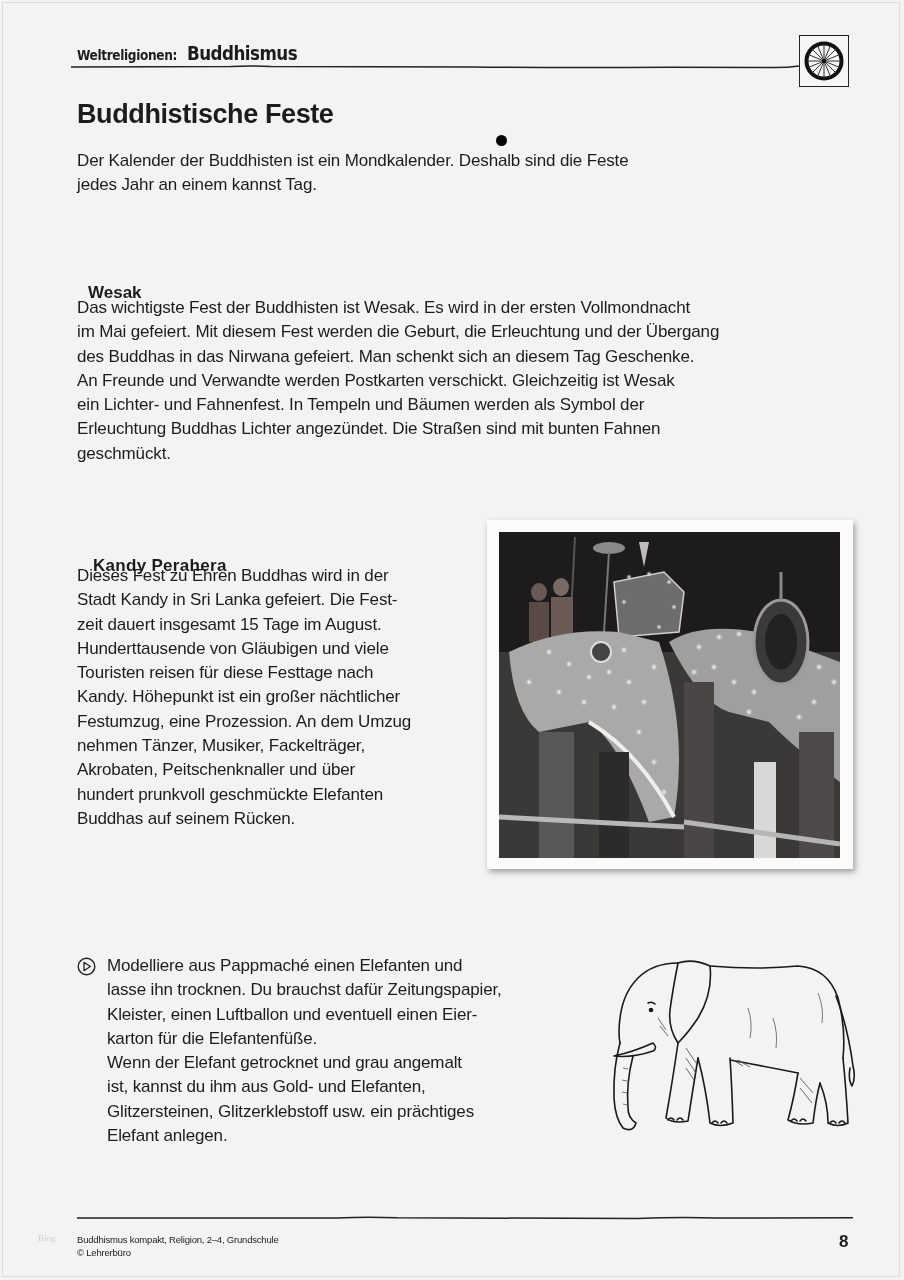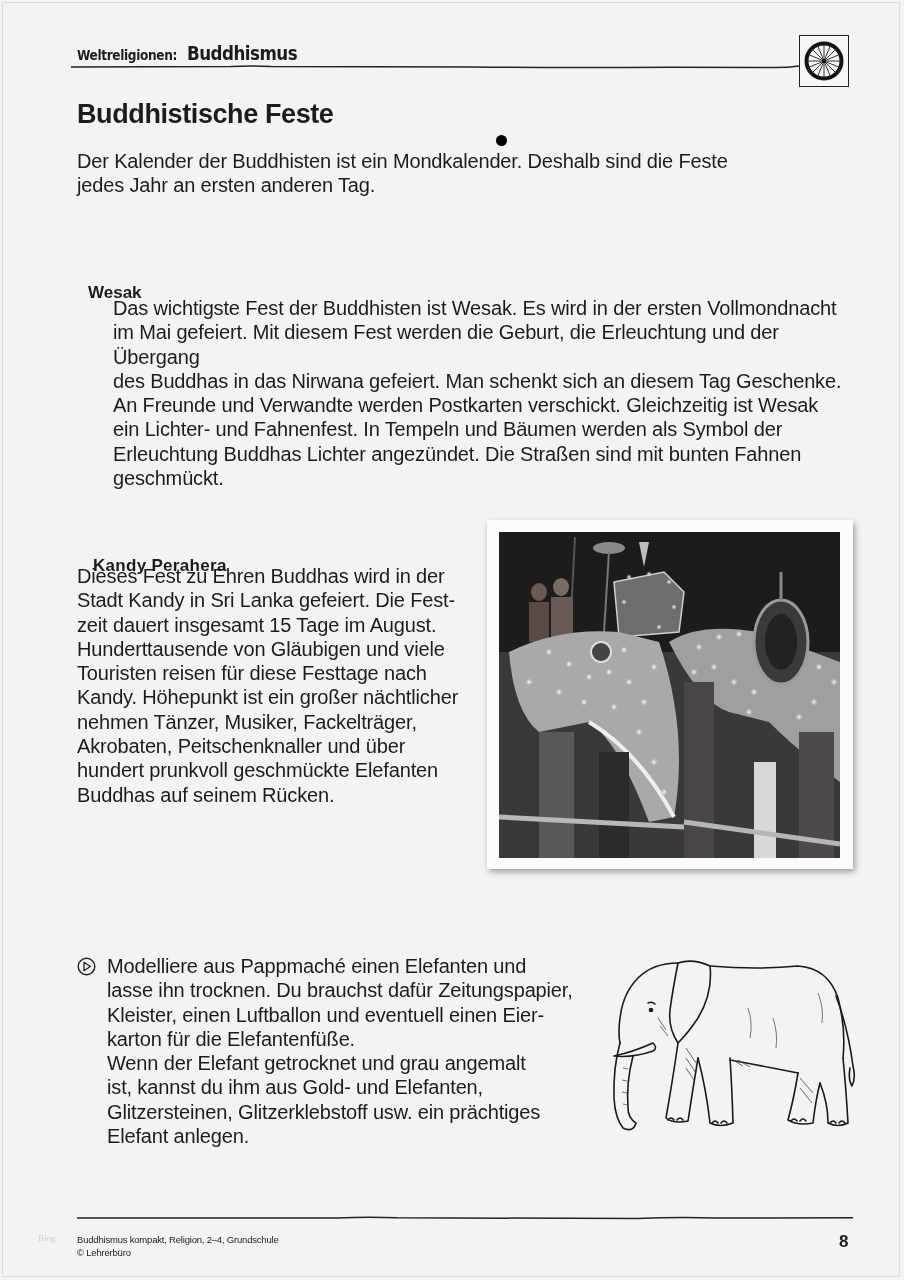--- a/index.html
+++ b/index.html
@@ -14,24 +14,24 @@
     border: 1px solid #dcdcdc; box-sizing: border-box; pointer-events: none;
   }
   .header-label { position: absolute; left: 77px; top: 42px; white-space: nowrap; }
   .header-label .pre { font-family: "DejaVu Sans", sans-serif; font-size: 13.5px; font-weight: bold; letter-spacing: -0.4px; transform: scaleX(0.9); display: inline-block; transform-origin: left bottom; }
   .header-label .main { font-family: "DejaVu Sans", sans-serif; font-size: 19px; font-weight: bold; letter-spacing: -0.6px; margin-left: -6px; display: inline-block; transform: scaleX(0.88); transform-origin: left bottom; }
   .header-rule { position: absolute; left: 71px; top: 64px; }
   .wheel-box { position: absolute; left: 799px; top: 35px; width: 50px; height: 52px; border: 1.5px solid #222; box-sizing: border-box; background: #f6f6f6; }
   .wheel-box svg { position: absolute; left: 3px; top: 4px; }
   .page-title { position: absolute; left: 77px; top: 99px; font-size: 27px; font-weight: bold; letter-spacing: -0.4px; margin: 0; }
   .dot { position: absolute; left: 496px; top: 135px; width: 11px; height: 11px; border-radius: 50%; background: #000; }
-  .text { position: absolute; font-size: 20px; line-height: 24.3px; letter-spacing: -0.15px; }
+  .text { position: absolute; font-size: 17px; line-height: 24.3px; letter-spacing: -0.15px; }
   .intro { left: 77px; top: 149px; width: 700px; }
   .wesak-heading { position: absolute; left: 77px; top: 272px; font-size: 17px; font-weight: bold; margin: 11px; }
-  .wesak-body { left: 77px; top: 296px; width: 740px; margin-left: 36px; }
+  .wesak-body { left: 77px; top: 296px; width: 740px; }
   .kandy-heading { position: absolute; left: 77px; top: 540px; font-size: 17px; font-weight: bold; margin: 16px; letter-spacing: 0.3px; }
   .kandy-body { left: 77px; top: 564px; width: 400px; }
   .photo-frame {
     position: absolute; left: 487px; top: 520px; width: 366px; height: 349px;
     background: #fbfbfb; box-shadow: 2px 3px 6px rgba(0,0,0,0.35);
   }
   .photo { position: absolute; left: 12px; top: 12px; width: 341px; height: 326px; background: #1e1c1c; overflow: hidden; }
   .task-icon { position: absolute; left: 77px; top: 957px; width: 19px; height: 19px; }
   .task-body { left: 107px; top: 954px; width: 480px; }
   .elephant { position: absolute; left: 598px; top: 948px; }
@@ -67,21 +67,21 @@
     </g>
     <circle cx="21" cy="21" r="2" fill="#111"></circle>
   </svg>
 </div>
 
 <h1 class="page-title">Buddhistische Feste</h1>
 <div class="dot"></div>
 
 <div class="text intro">
   <div>Der Kalender der Buddhisten ist ein Mondkalender. Deshalb sind die Feste</div>
-  <div>jedes Jahr an ersten anderen Tag.</div>
+  <div>jedes Jahr an einem kannst Tag.</div>
 </div>
 
 <h2 class="wesak-heading">Wesak</h2>
 <div class="text wesak-body">
   <div>Das wichtigste Fest der Buddhisten ist Wesak. Es wird in der ersten Vollmondnacht</div>
   <div>im Mai gefeiert. Mit diesem Fest werden die Geburt, die Erleuchtung und der Übergang</div>
   <div>des Buddhas in das Nirwana gefeiert. Man schenkt sich an diesem Tag Geschenke.</div>
   <div>An Freunde und Verwandte werden Postkarten verschickt. Gleichzeitig ist Wesak</div>
   <div>ein Lichter- und Fahnenfest. In Tempeln und Bäumen werden als Symbol der</div>
   <div>Erleuchtung Buddhas Lichter angezündet. Die Straßen sind mit bunten Fahnen</div>
@@ -89,20 +89,21 @@
 </div>
 
 <h2 class="kandy-heading">Kandy Perahera</h2>
 <div class="text kandy-body">
   <div>Dieses Fest zu Ehren Buddhas wird in der</div>
   <div>Stadt Kandy in Sri Lanka gefeiert. Die Fest-</div>
   <div>zeit dauert insgesamt 15 Tage im August.</div>
   <div>Hunderttausende von Gläubigen und viele</div>
   <div>Touristen reisen für diese Festtage nach</div>
   <div>Kandy. Höhepunkt ist ein großer nächtlicher</div>
+  <div>Festumzug, eine Prozession. An dem Umzug</div>
   <div>nehmen Tänzer, Musiker, Fackelträger,</div>
   <div>Akrobaten, Peitschenknaller und über</div>
   <div>hundert prunkvoll geschmückte Elefanten</div>
   <div>Buddhas auf seinem Rücken.</div>
 </div>
 
 <div class="photo-frame">
   <div class="photo" title="Geschmückte Elefanten bei Nacht (Kandy Perahera)">
     <svg width="341" height="326" viewBox="0 0 341 326">
       <defs>

